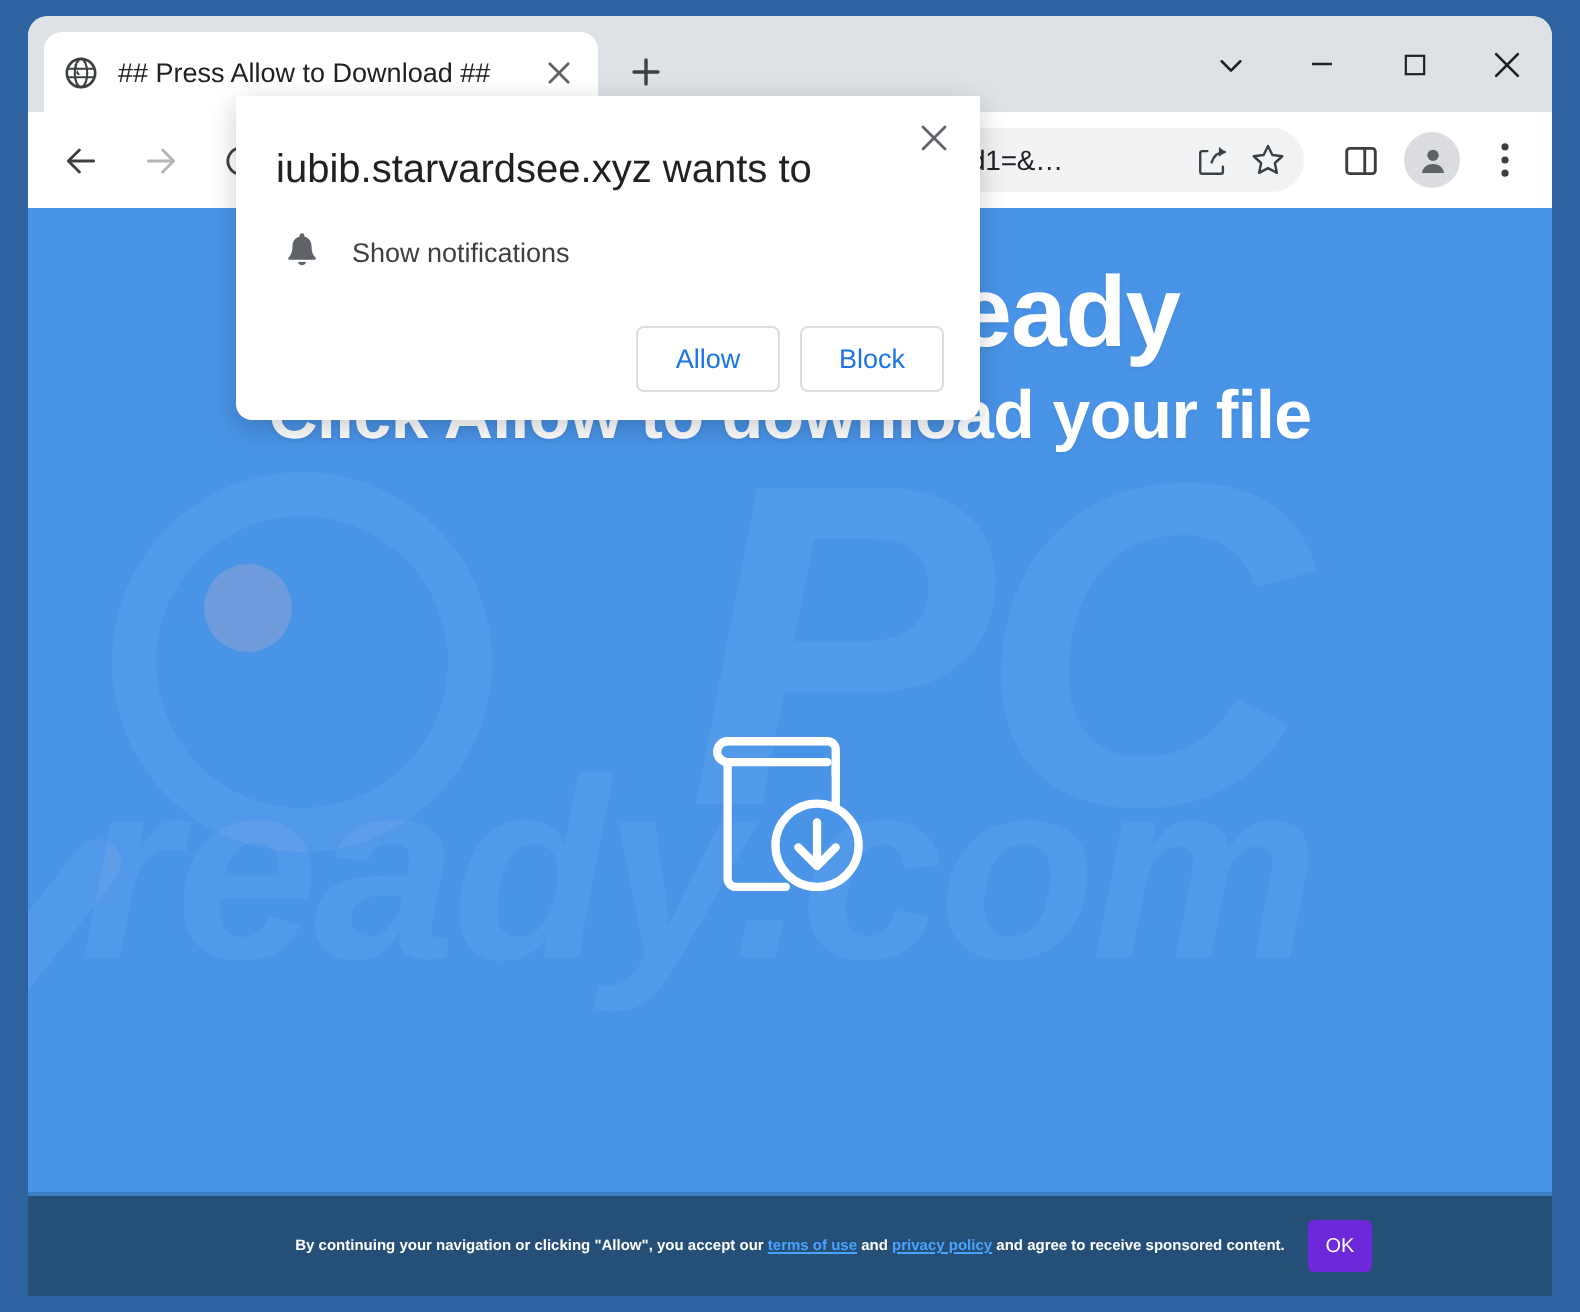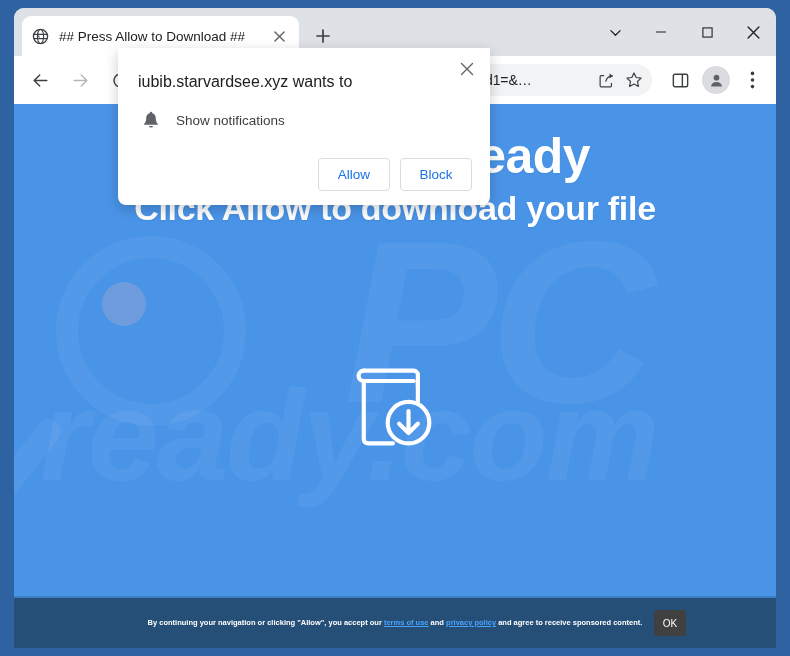--- a/index.html
+++ b/index.html
@@ -286,21 +286,21 @@
     user-select: none;
   }
   #consent-text a {
     color: #4aa3ff;
     text-decoration: underline;
   }
   #consent-ok {
     position: absolute;
     right: 90px;
     width: 32px; height: 26px;
-    background: #404040;
+    background: #6d28d9;
     border: none;
     border-radius: 3px;
     color: #ffffff;
     font-size: 10px;
     font-family: "Liberation Sans", sans-serif;
     cursor: pointer;
   }
 
   
   #permission-dialog {
@@ -316,21 +316,21 @@
   #permission-close {
     position: absolute;
     right: 10px; top: 8px;
     width: 26px; height: 26px;
     display: flex; align-items: center; justify-content: center;
     border-radius: 50%;
     cursor: pointer;
   }
   #permission-close svg { display: block; }
   #permission-title {
-    font-size: 16px;
+    font-size: 20px;
     color: #202124;
     padding-top: 8px;
     padding-right: 26px;
     line-height: 1.3;
   }
   #permission-row {
     display: flex;
     align-items: center;
     margin-top: 17px;
     padding-left: 2px;

